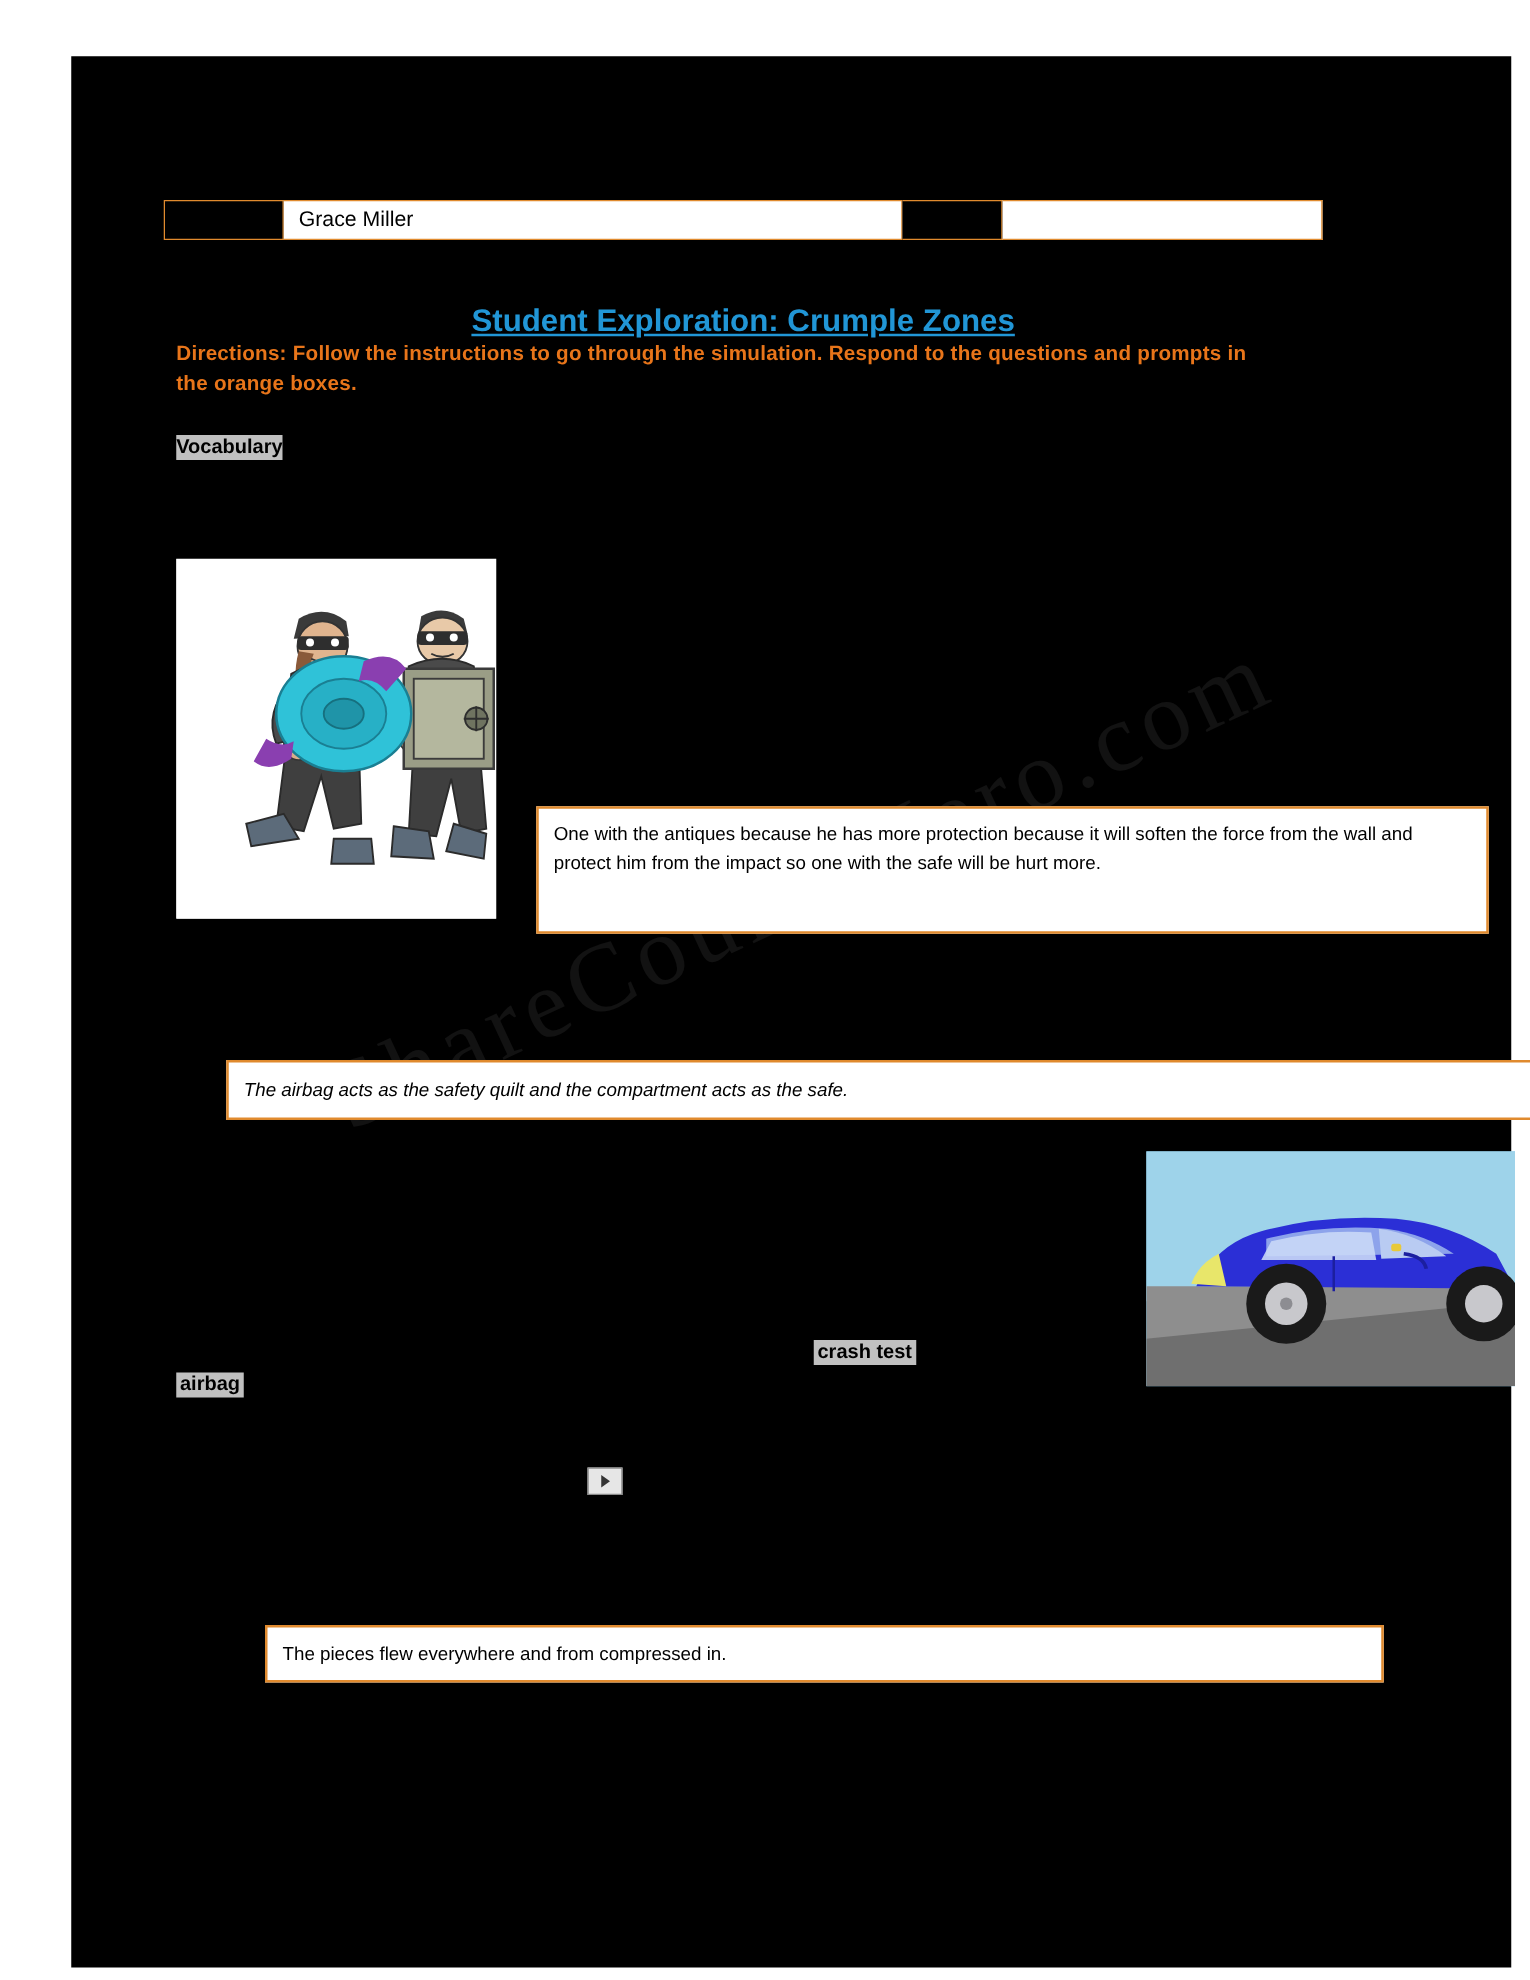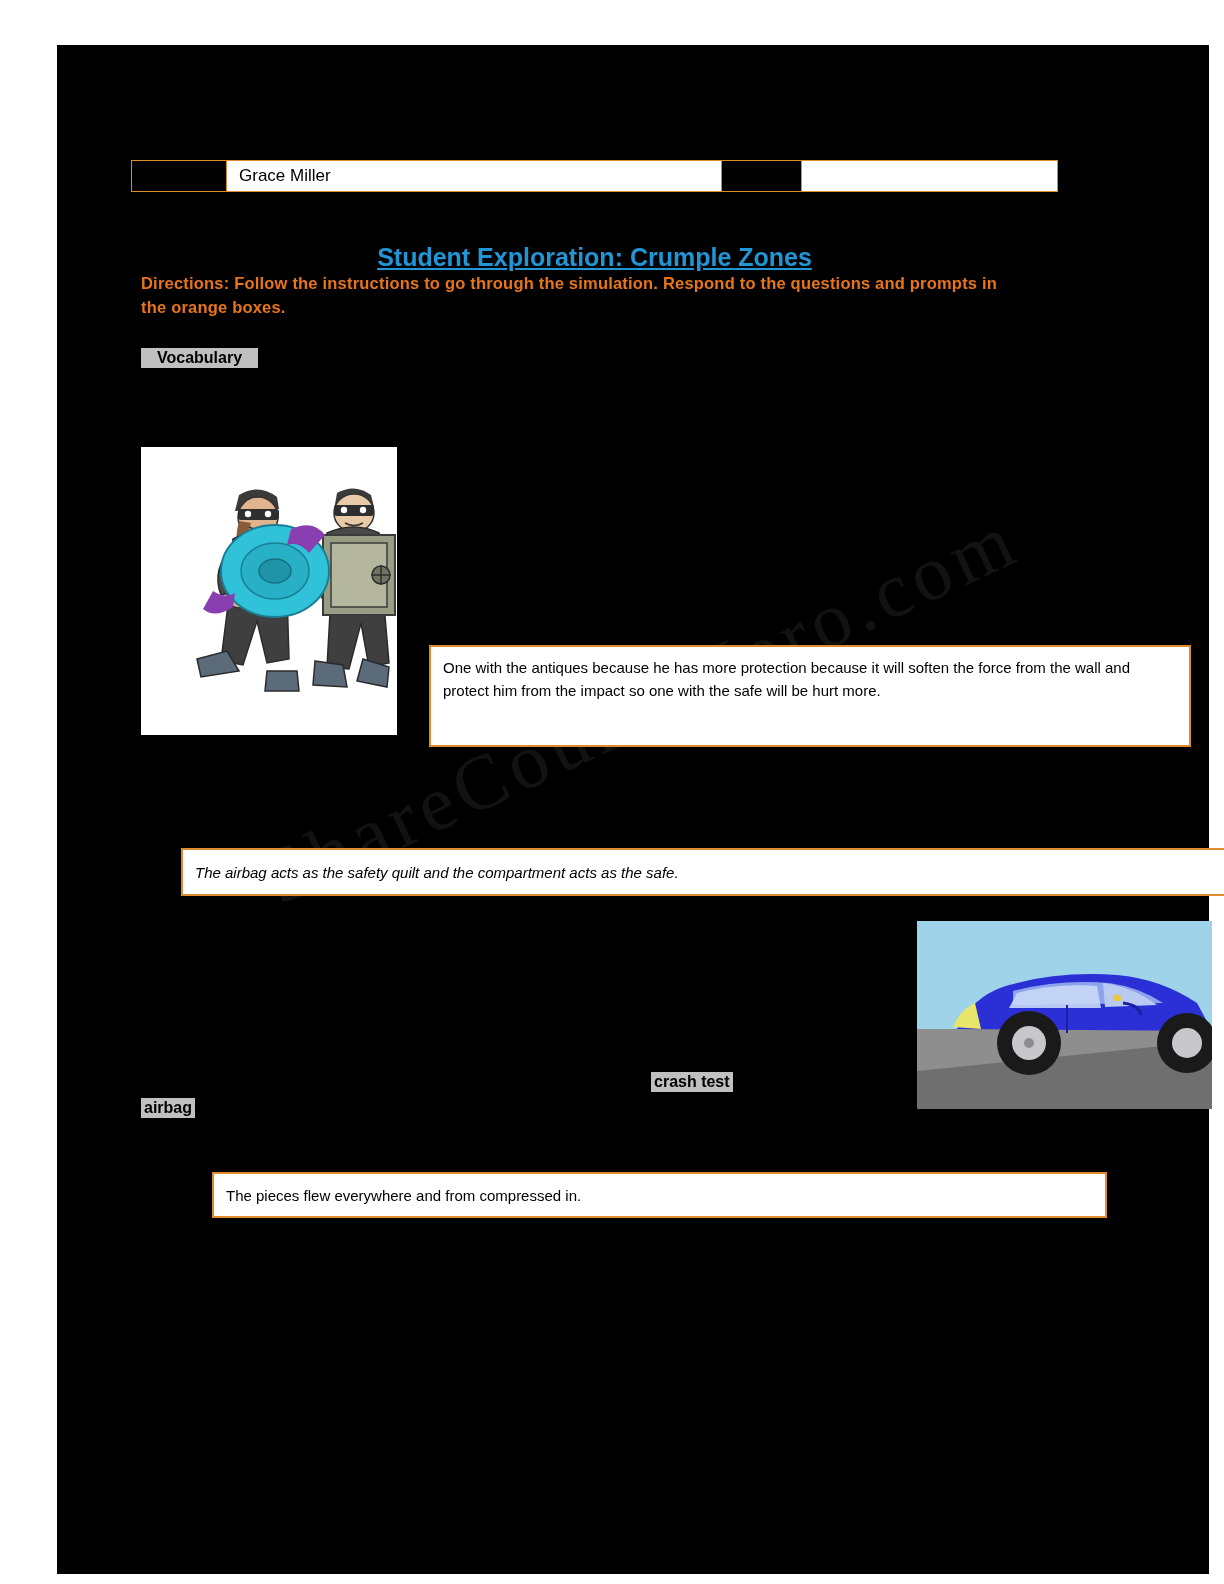--- a/index.html
+++ b/index.html
@@ -112,21 +112,21 @@
   }
 
   .vocab-label {
     position: absolute;
     left: 141px;
     top: 348px;
     background: #c0c0c0;
     color: #000000;
     font-weight: bold;
     font-size: 16px;
-    padding: 1px 16px;
+    padding: 1px 0;
   }
 
   
   .clip-thieves {
     position: absolute;
     left: 141px;
     top: 447px;
     width: 256px;
     height: 288px;
     background: #ffffff;
@@ -138,21 +138,21 @@
     background: #ffffff;
     border: 2px solid #E08A2E;
     box-sizing: border-box;
     color: #000000;
     font-size: 15px;
     line-height: 1.5;
     padding: 10px 12px;
   }
   #answer-1 { left: 429px; top: 645px; width: 762px; height: 102px; }
   #answer-2 { left: 181px; top: 848px; width: 1102px; height: 48px; padding-top: 12px; font-style: italic; }
-  #answer-3 { left: 212px; top: 1172px; width: 895px; height: 46px; padding-top: 11px; }
+  #answer-3 { left: 212px; top: 1300px; width: 895px; height: 46px; padding-top: 11px; }
 
   
   .car-photo {
     position: absolute;
     left: 917px;
     top: 921px;
     width: 295px;
     height: 188px;
     overflow: hidden;
     background: #8fcbe8;

